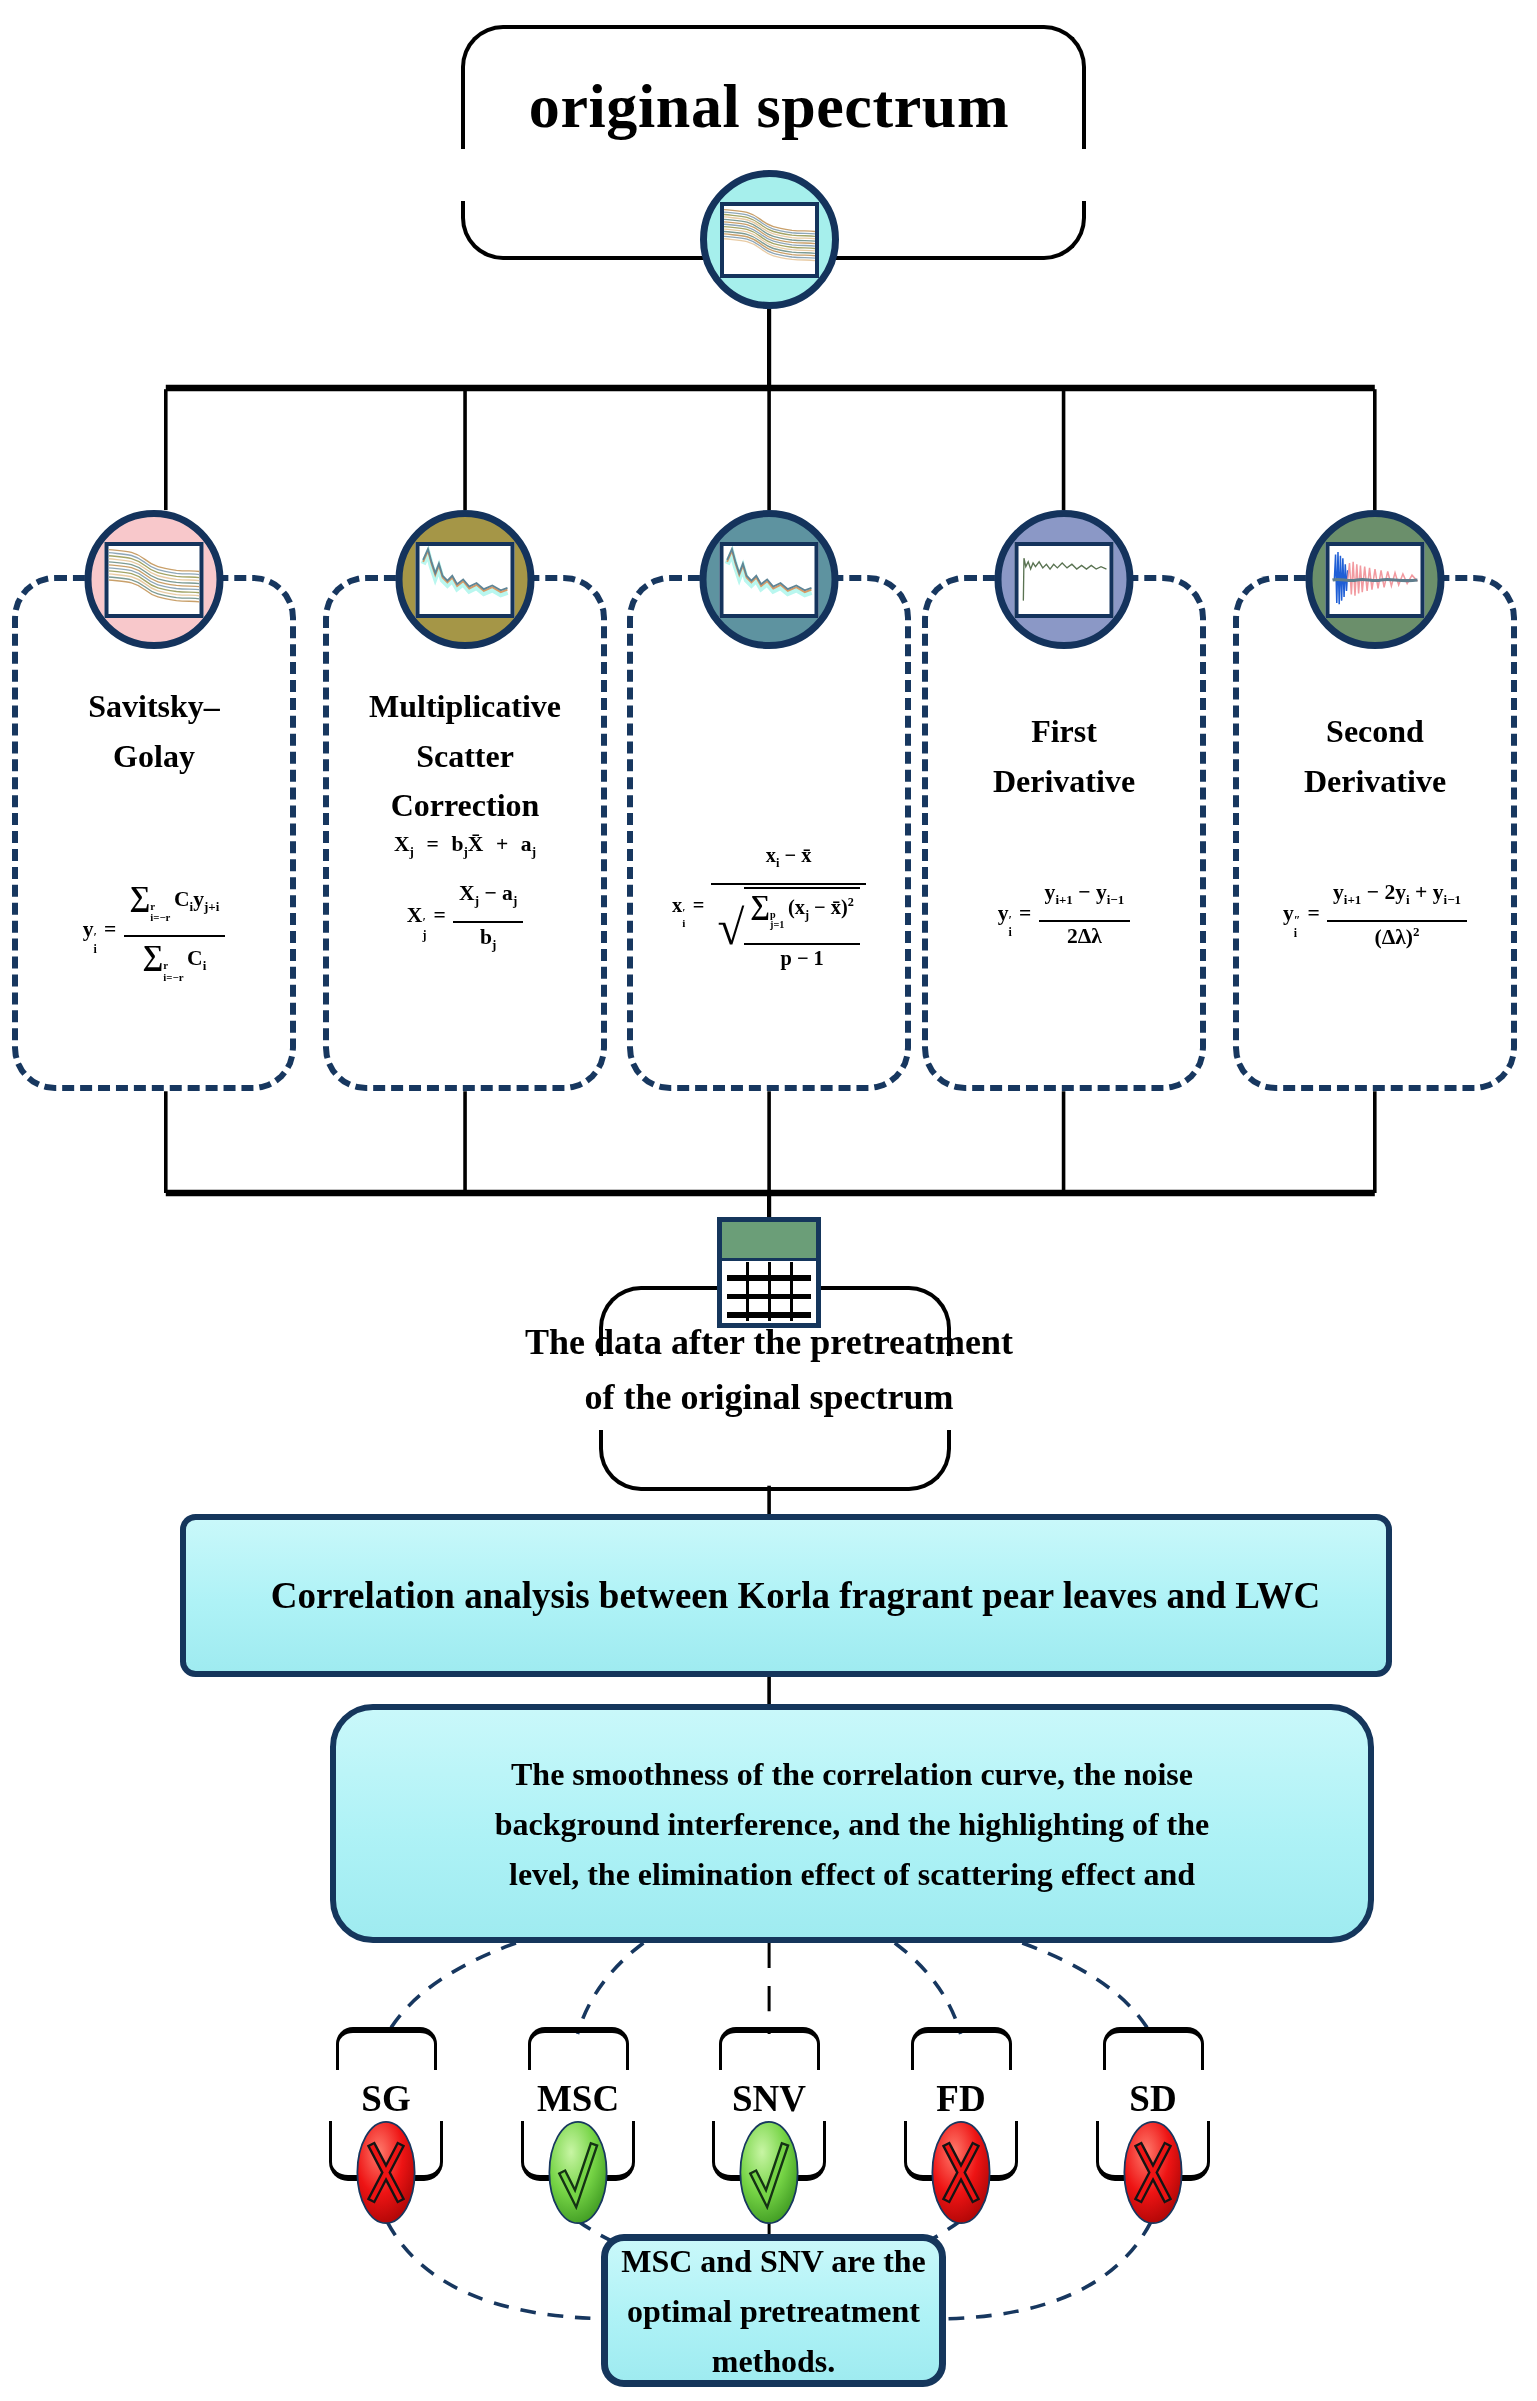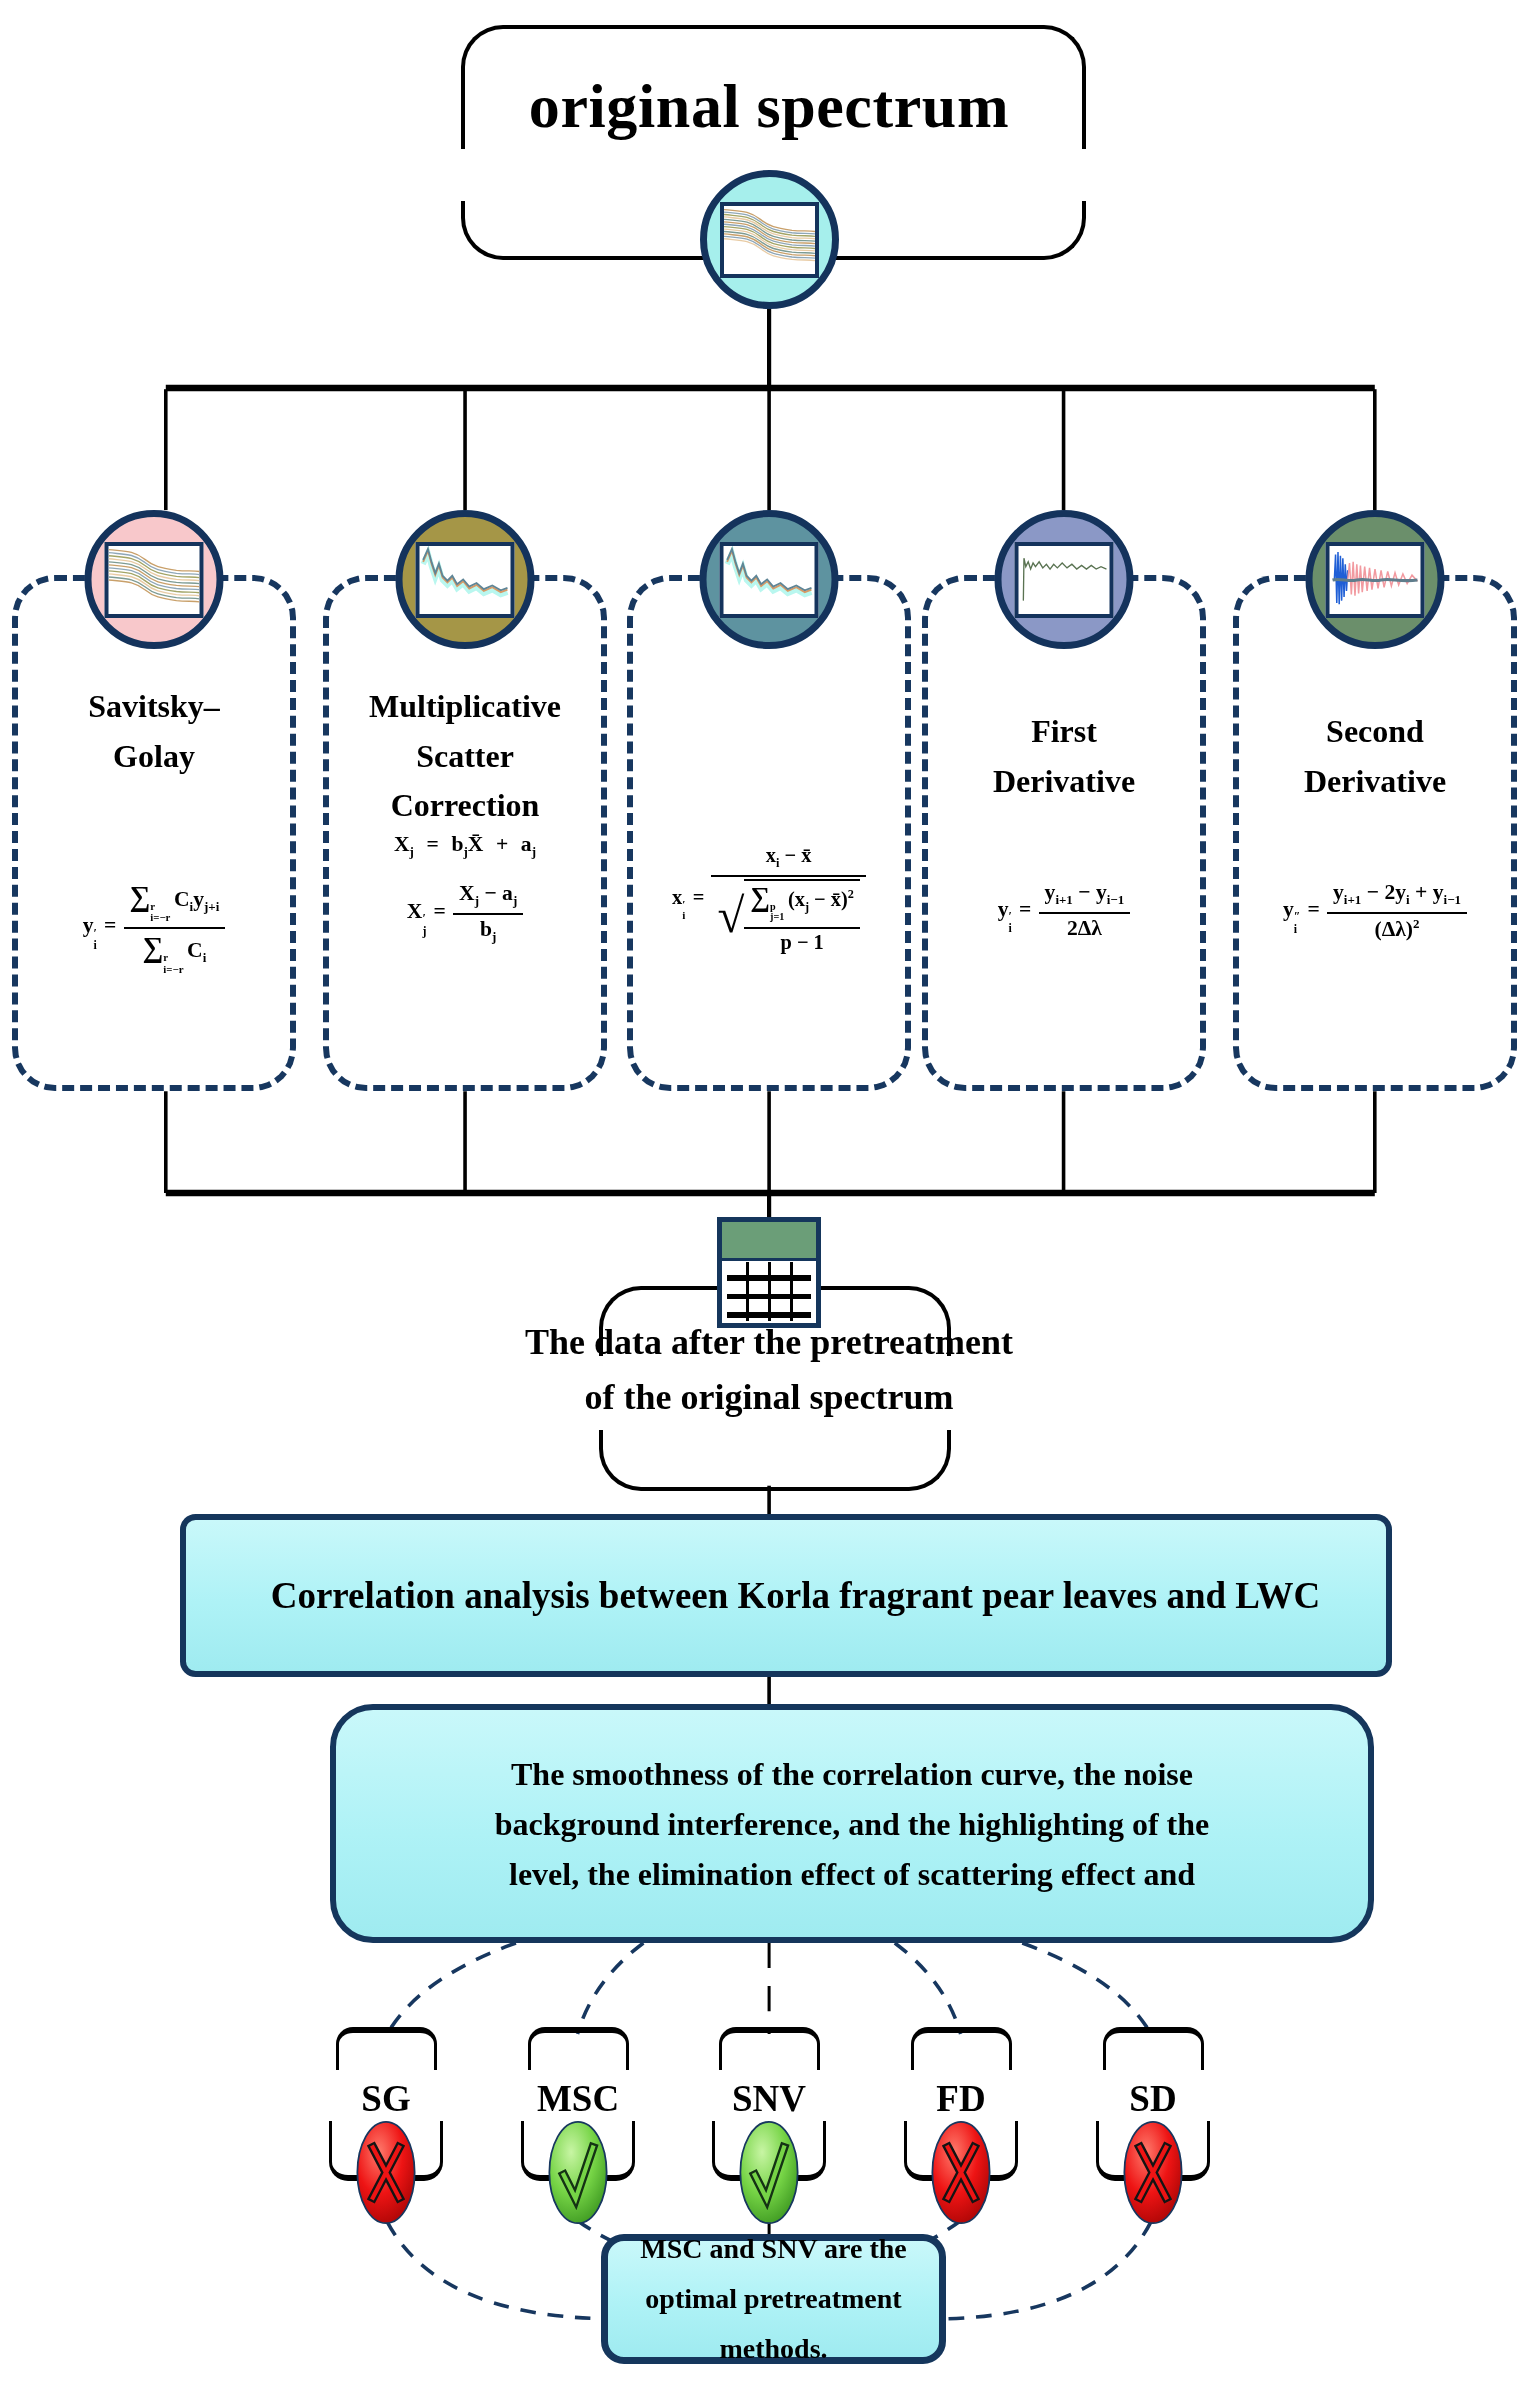--- a/index.html
+++ b/index.html
@@ -31,21 +31,21 @@
   .method-title.small{font-size:30px;top:84px;line-height:1.5;}
   .method-title.low{top:126px;}
   .method-formula{position:absolute;top:299px;left:0;right:0;text-align:center;
                   font-size:21.6px;font-weight:600;z-index:4;}
   .method-formula.twol{top:251px;}
   .method-formula.snvf{top:263px;font-size:20.4px;}
   .fline{margin-bottom:20.4px;}
 
   
   .op{padding:0 7.2px;}
-  .frac{display:inline-flex;flex-direction:column;vertical-align:middle;text-align:center;}
+  .frac{display:inline-flex;flex-direction:column;vertical-align:middle;text-align:center;gap:8px;}
   .frac .num{padding:0 6px 3.6px;}
   .frac .den{border-top:2.4px solid #000;padding:2.4px 6px 0;}
   .ss{display:inline-flex;flex-direction:column;align-items:flex-start;font-size:0.55em;
       line-height:1.05;vertical-align:-0.35em;font-weight:700;}
   .ss b{font-weight:700;font-style:normal;}
   .ss.sm{font-size:0.5em;margin-right:3.6px;}
   .sum{font-size:1.35em;}
   sub{font-size:0.6em;}
   sup{font-size:0.6em;}
   .sqrt{display:inline-flex;align-items:stretch;}
@@ -65,23 +65,23 @@
 
   
   .cyanbox{position:absolute;box-sizing:border-box;border:6.6px solid #15365c;z-index:2;
            background:linear-gradient(180deg,#c9f8fa 0%,#aef2f6 55%,#9febf0 100%);}
   .corr{left:180px;top:1514px;width:1212px;height:163px;border-radius:15.6px;
         display:flex;align-items:center;justify-content:center;
         font-size:37px;font-weight:700;text-align:center;padding-left:19px;}
   .obs{left:330px;top:1704px;width:1044px;height:239px;border-radius:43px;
        display:flex;flex-direction:column;align-items:center;justify-content:center;
        font-size:32px;font-weight:700;text-align:center;line-height:50px;}
-  .concl{left:601px;top:2234px;width:345px;height:130px;border-radius:23px;border-width:7.8px;
+  .concl{left:601px;top:2234px;width:345px;height:153px;border-radius:23px;border-width:7.8px;
          display:flex;flex-direction:column;align-items:center;justify-content:center;
-         font-size:28px;font-weight:700;text-align:center;line-height:50px;}
+         font-size:32px;font-weight:700;text-align:center;line-height:50px;}
 
   
   .result{position:absolute;top:2027px;width:132px;text-align:center;z-index:2;}
   .rb-top{margin:0 auto;width:101px;height:43px;border-top:6px solid #000;
           border-left:3px solid #000;border-right:3px solid #000;border-radius:17px 17px 0 0;box-sizing:border-box;}
   .r-label{font-size:37px;font-weight:700;height:57px;line-height:57px;}
   .rb-bot{margin:-6px auto 0;width:114px;height:60px;border-bottom:6px solid #000;
           border-left:3px solid #000;border-right:3px solid #000;border-radius:0 0 19px 19px;box-sizing:border-box;}
   .verdict{position:absolute;top:93px;left:50%;transform:translateX(-50%);
            width:61px;height:105px;z-index:3;}

